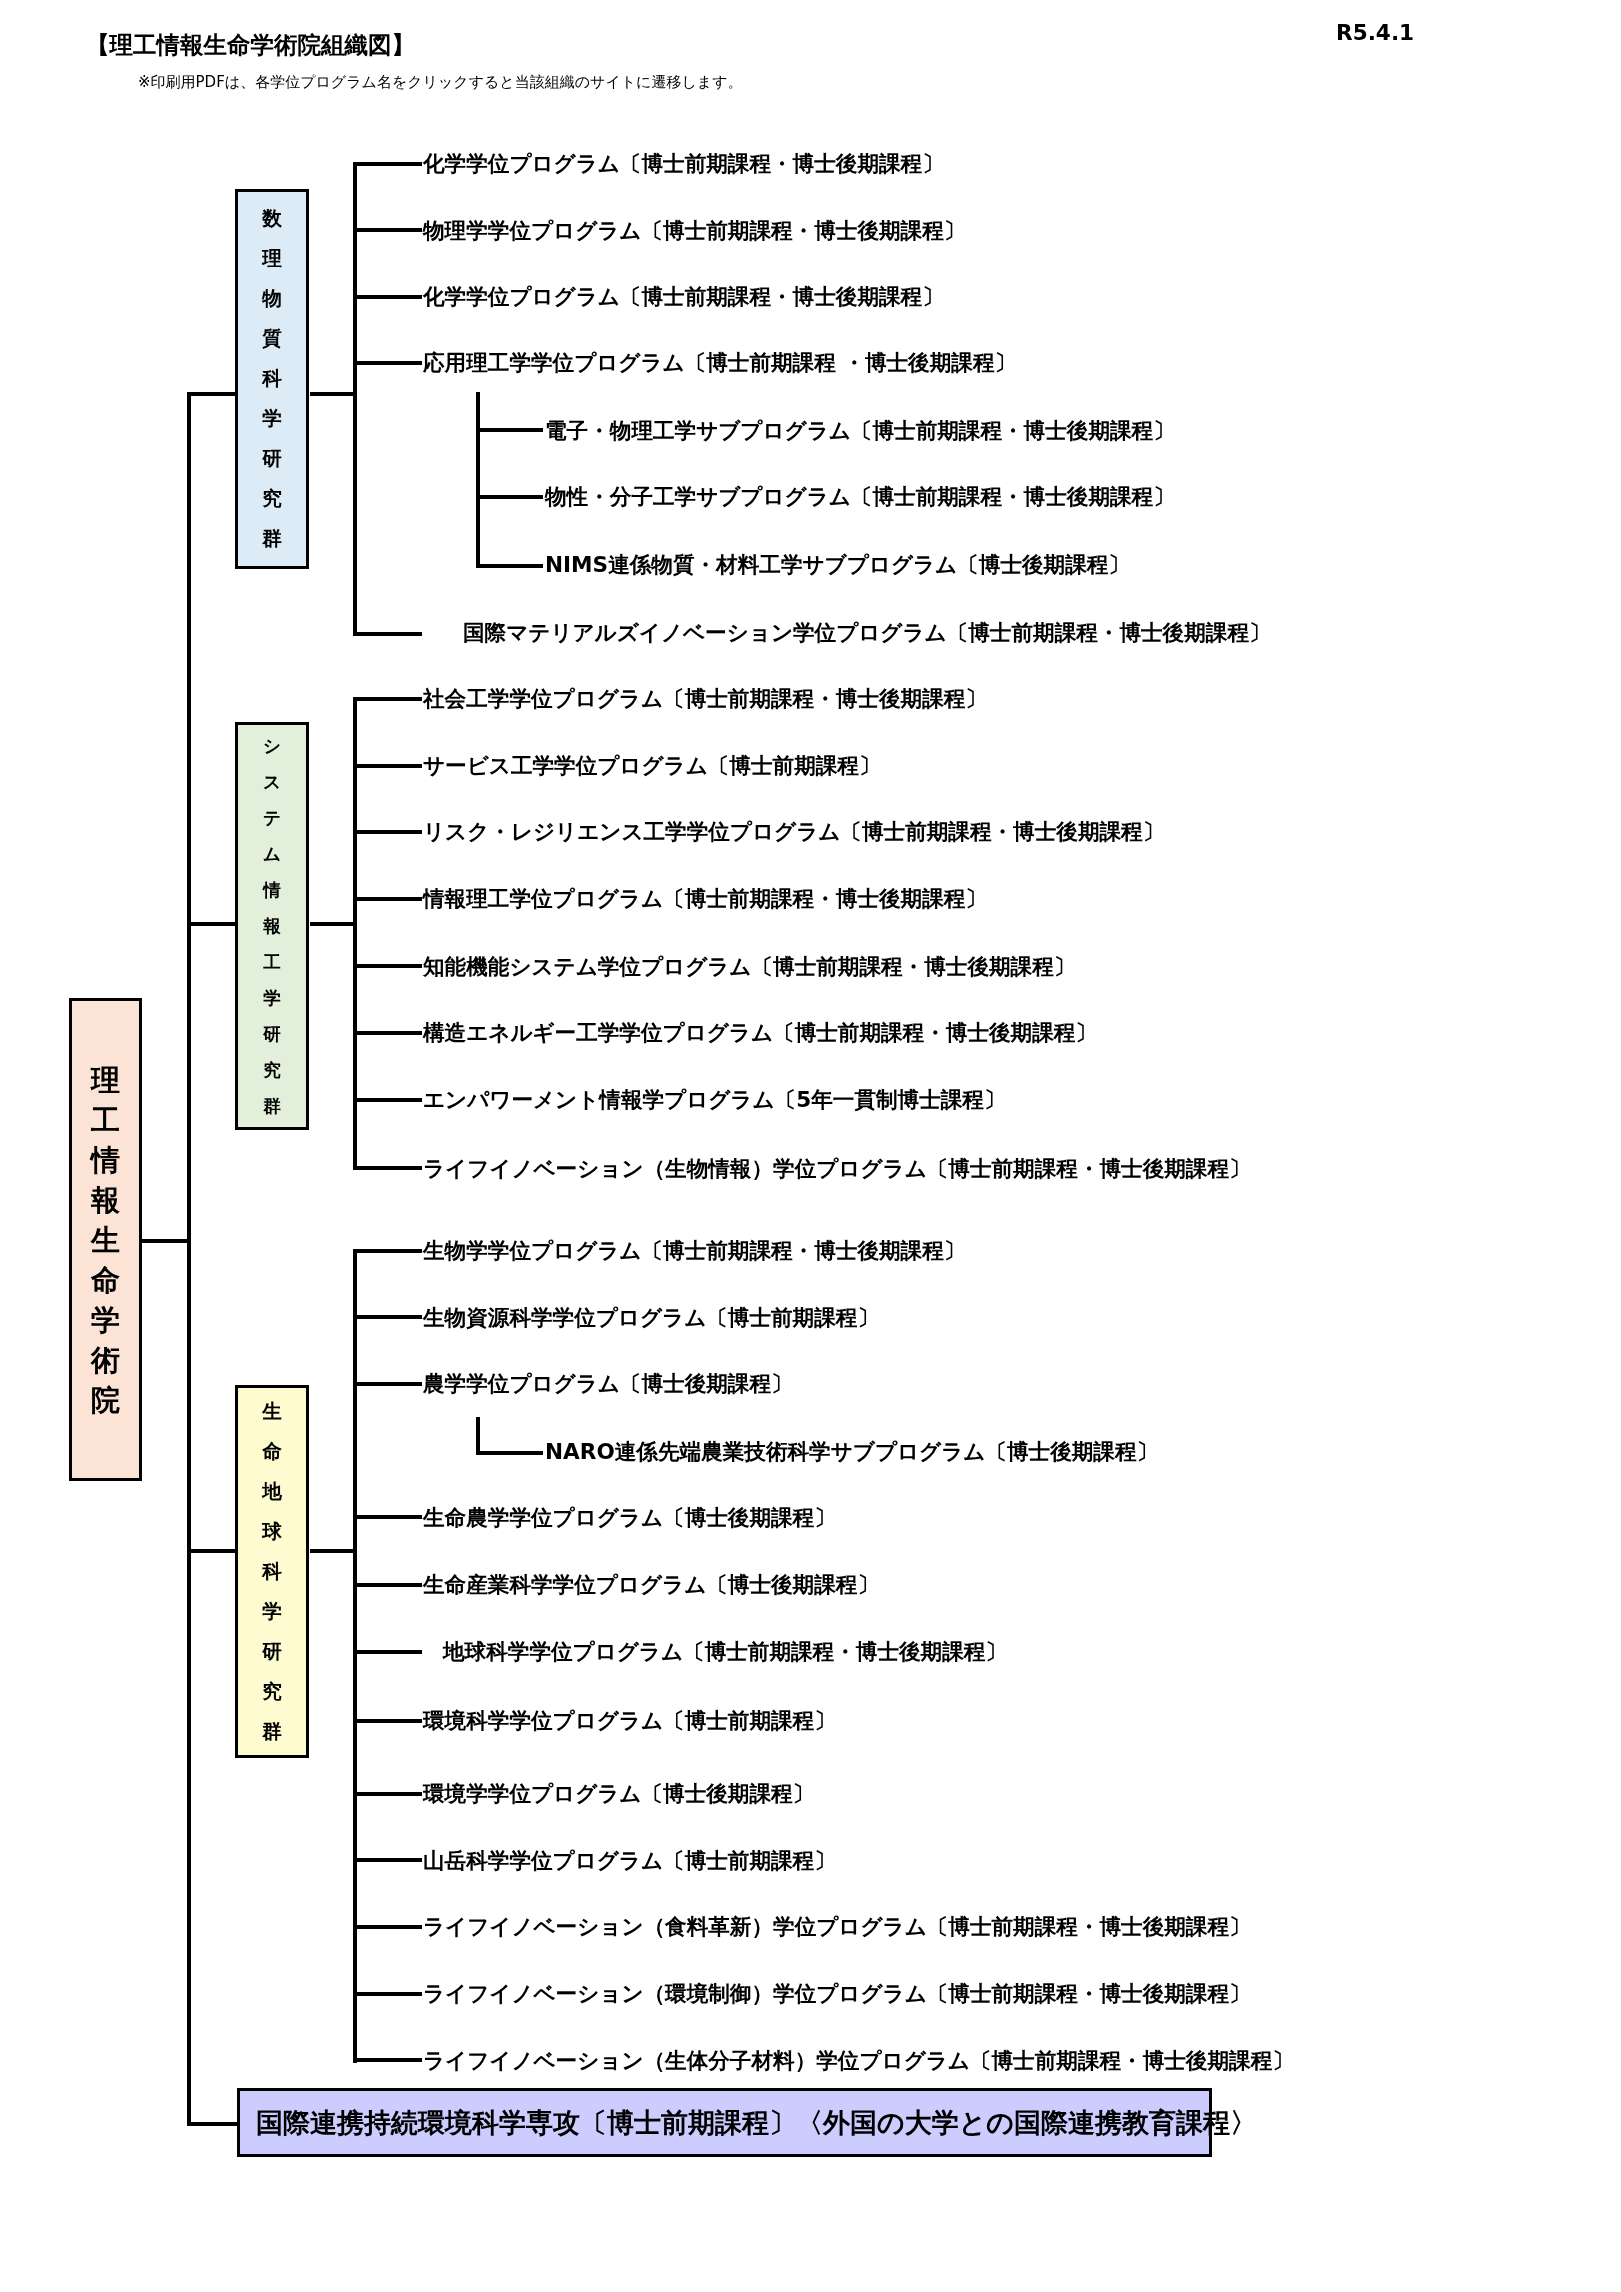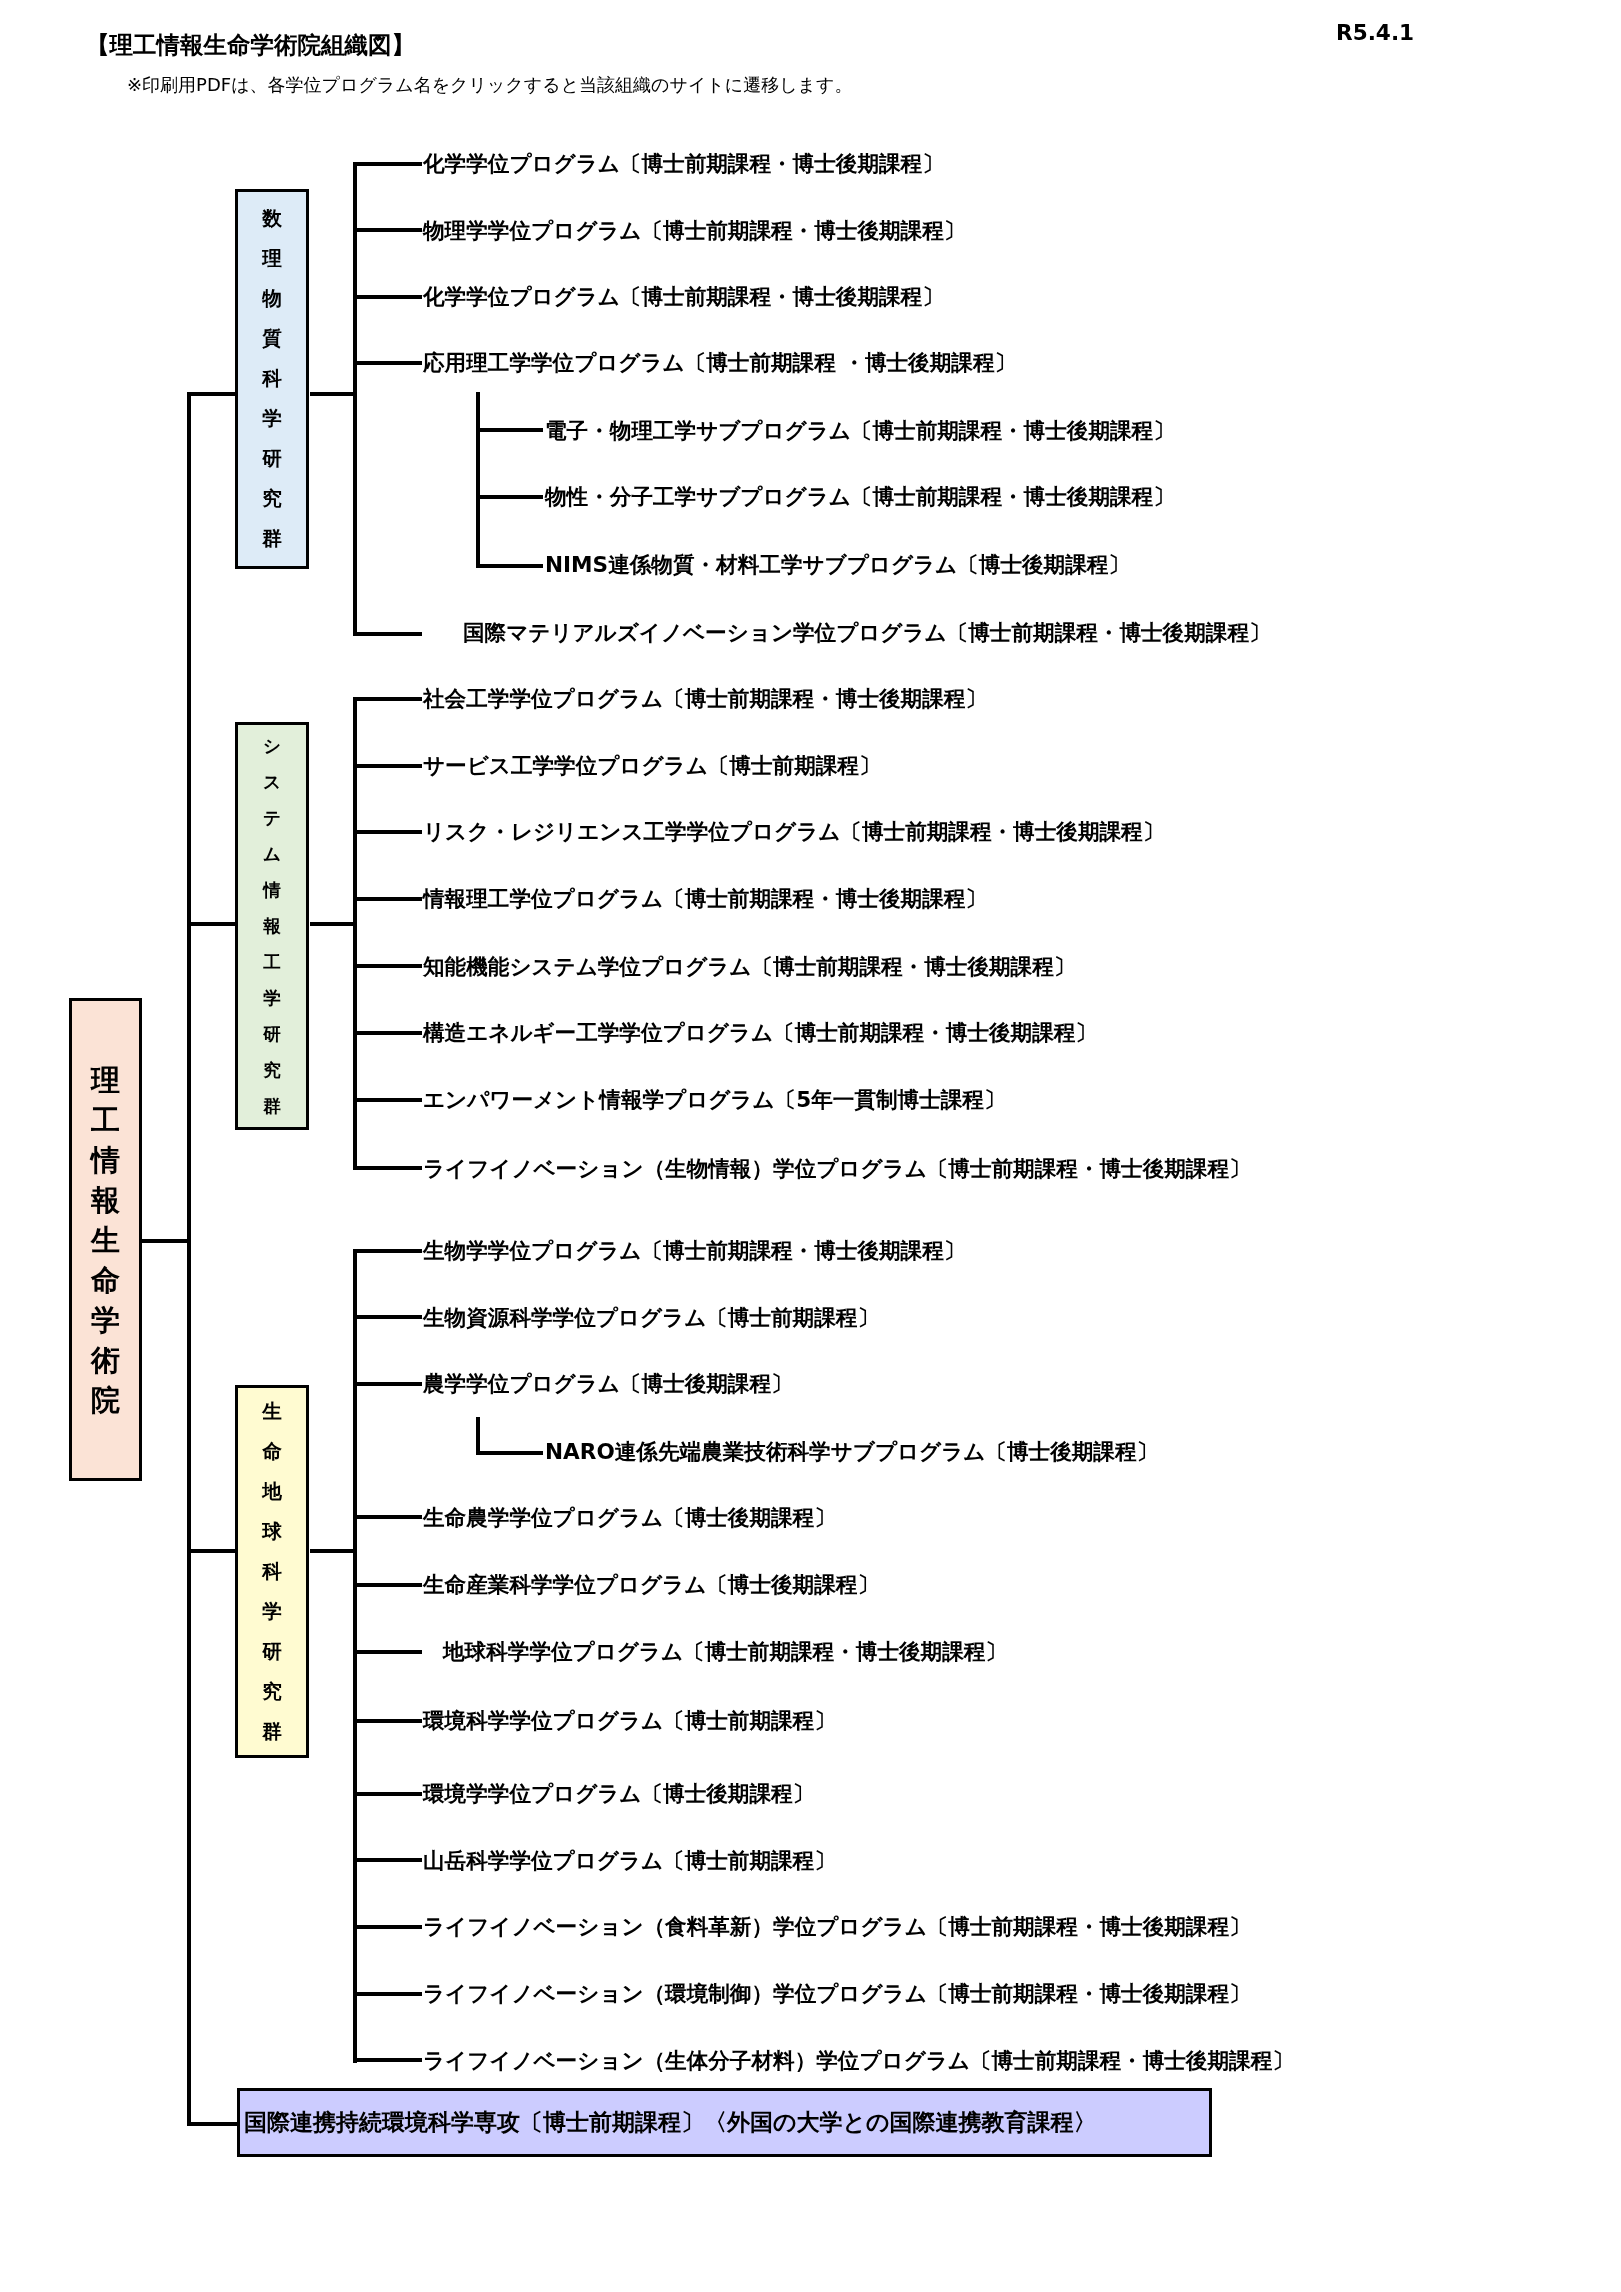--- a/index.html
+++ b/index.html
@@ -1,35 +1,35 @@
 <!DOCTYPE html>
 <html><head>
 <meta charset="utf-8">
 <style>
   html, body { margin: 0; padding: 0; background: #ffffff; }
   body { width: 1621px; height: 2293px; position: relative; overflow: hidden;
          font-family: "DejaVu Sans", "Liberation Sans", sans-serif; color: #000; }
   .abs { position: absolute; }
   .title { left: 86px; top: 29px; font-size: 23.5px; font-weight: bold; }
   .version { left: 1336px; top: 19.6px; font-size: 21.6px; font-weight: bold; }
-  .note { left: 127px; top: 73px; font-size: 18px; }
+  .note { left: 138px; top: 73px; font-size: 15px; }
   .hline { position: absolute; height: 3.9px; background: #000; }
   .vline { position: absolute; width: 3.9px; background: #000; }
   .vbox { position: absolute; border: 3.9px solid #000; box-sizing: border-box;
           display: flex; flex-direction: column; align-items: center; justify-content: center; }
   .vbox span { display: block; font-weight: bold; text-align: center; }
   .root span { font-size: 29px; line-height: 40px; }
   .grp span { font-size: 19.6px; line-height: 40px; }
   .grp.sys span { font-size: 17.6px; line-height: 36px; }
   .item { position: absolute; font-size: 21.6px; font-weight: bold; white-space: nowrap;
           line-height: 27.4px; cursor: pointer; }
   .bottom-box { position: absolute; left: 237px; top: 2088px; width: 975px; height: 69px;
                 border: 3.9px solid #000; box-sizing: border-box; background: #CCCCFF;
-                display: flex; align-items: center; padding-left: 4px;
-                font-size: 23px; font-weight: bold; white-space: nowrap; cursor: pointer; }
+                display: flex; align-items: center; padding-left: 16px;
+                font-size: 27px; font-weight: bold; white-space: nowrap; cursor: pointer; }
 </style>
 </head>
 <body>
 
 <div class="abs title">【理工情報生命学術院組織図】</div>
 <div class="abs version">R5.4.1</div>
 <div class="abs note">※印刷用PDFは、各学位プログラム名をクリックすると当該組織のサイトに遷移します。</div>
 
 <div class="vbox root" style="left:69px; top:998px; width:73px; height:483px; background:#FBE3D6;">
   <span>理</span>

